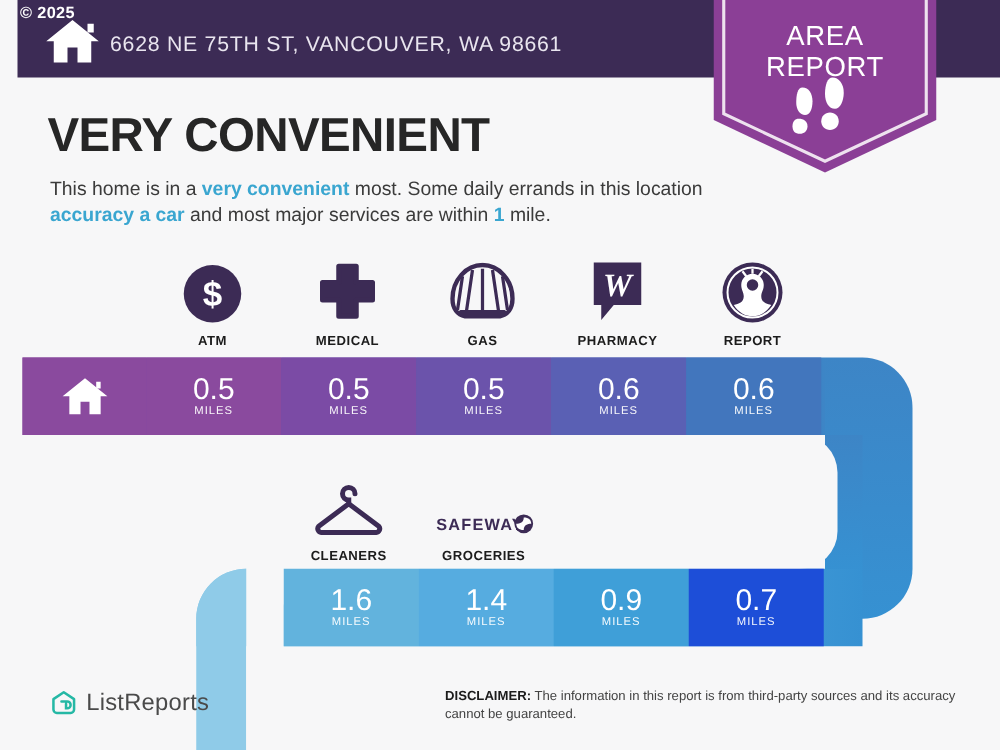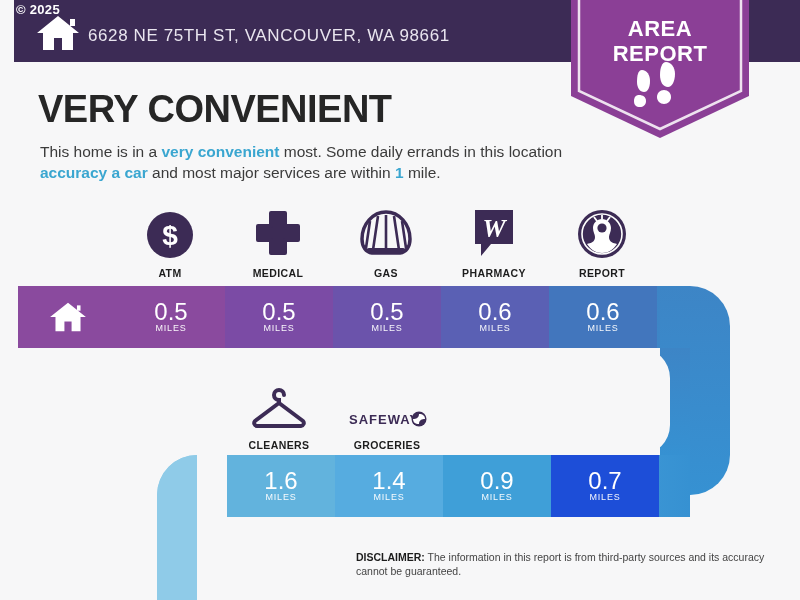--- a/index.html
+++ b/index.html
@@ -26,21 +26,21 @@
   .address{
     position:absolute;left:88px;top:26px;
     color:#e9e5ef;font-size:17px;letter-spacing:.6px;font-weight:400;
   }
 
   
   .badge{position:absolute;left:565px;top:-8px;width:190px;height:148px;}
   .badge-text{
     position:absolute;left:565px;top:16px;width:190px;
     text-align:center;color:#fff;font-size:22px;line-height:25px;
-    font-weight:700;letter-spacing:.5px;
+    font-weight:400;letter-spacing:.5px;
   }
 
   
   .headline{
     position:absolute;left:38px;top:88px;
     font-size:38px;font-weight:bold;color:#262626;letter-spacing:-.5px;
   }
   .blurb{
     position:absolute;left:40px;top:141px;width:530px;
     font-size:15.5px;line-height:21px;color:#3b3b3b;
@@ -281,16 +281,23 @@
     <div class="cell" style="background: rgb(63, 159, 216);">
       <span class="num">0.9</span>
       <span class="unit">MILES</span>
     </div>
     <div class="cell" style="background: #1d4ed8;">
       <span class="num">0.7</span>
       <span class="unit">MILES</span>
     </div>
   </div>
 
+  <div class="logo">
+    <svg class="logo-mark" viewBox="0 0 24 24">
+      <path d="M12 2 L21 8 v9 a3 3 0 0 1 -3 3 H6 a3 3 0 0 1 -3 -3 V8 Z" fill="none" stroke="#25b8a5" stroke-width="2.2" stroke-linejoin="round"></path>
+      <path d="M10 10 h5 a3 3 0 0 1 0 6 h-1 v-4" fill="none" stroke="#25b8a5" stroke-width="2.2" stroke-linecap="round"></path>
+    </svg>
+    <span class="logo-text">ListReports</span>
+  </div>
 
   <div class="disclaimer"><b>DISCLAIMER:</b><span> The information in this report is from third-party sources and its accuracy cannot be guaranteed.</span></div>
 
 </div>
 
 </body></html>

